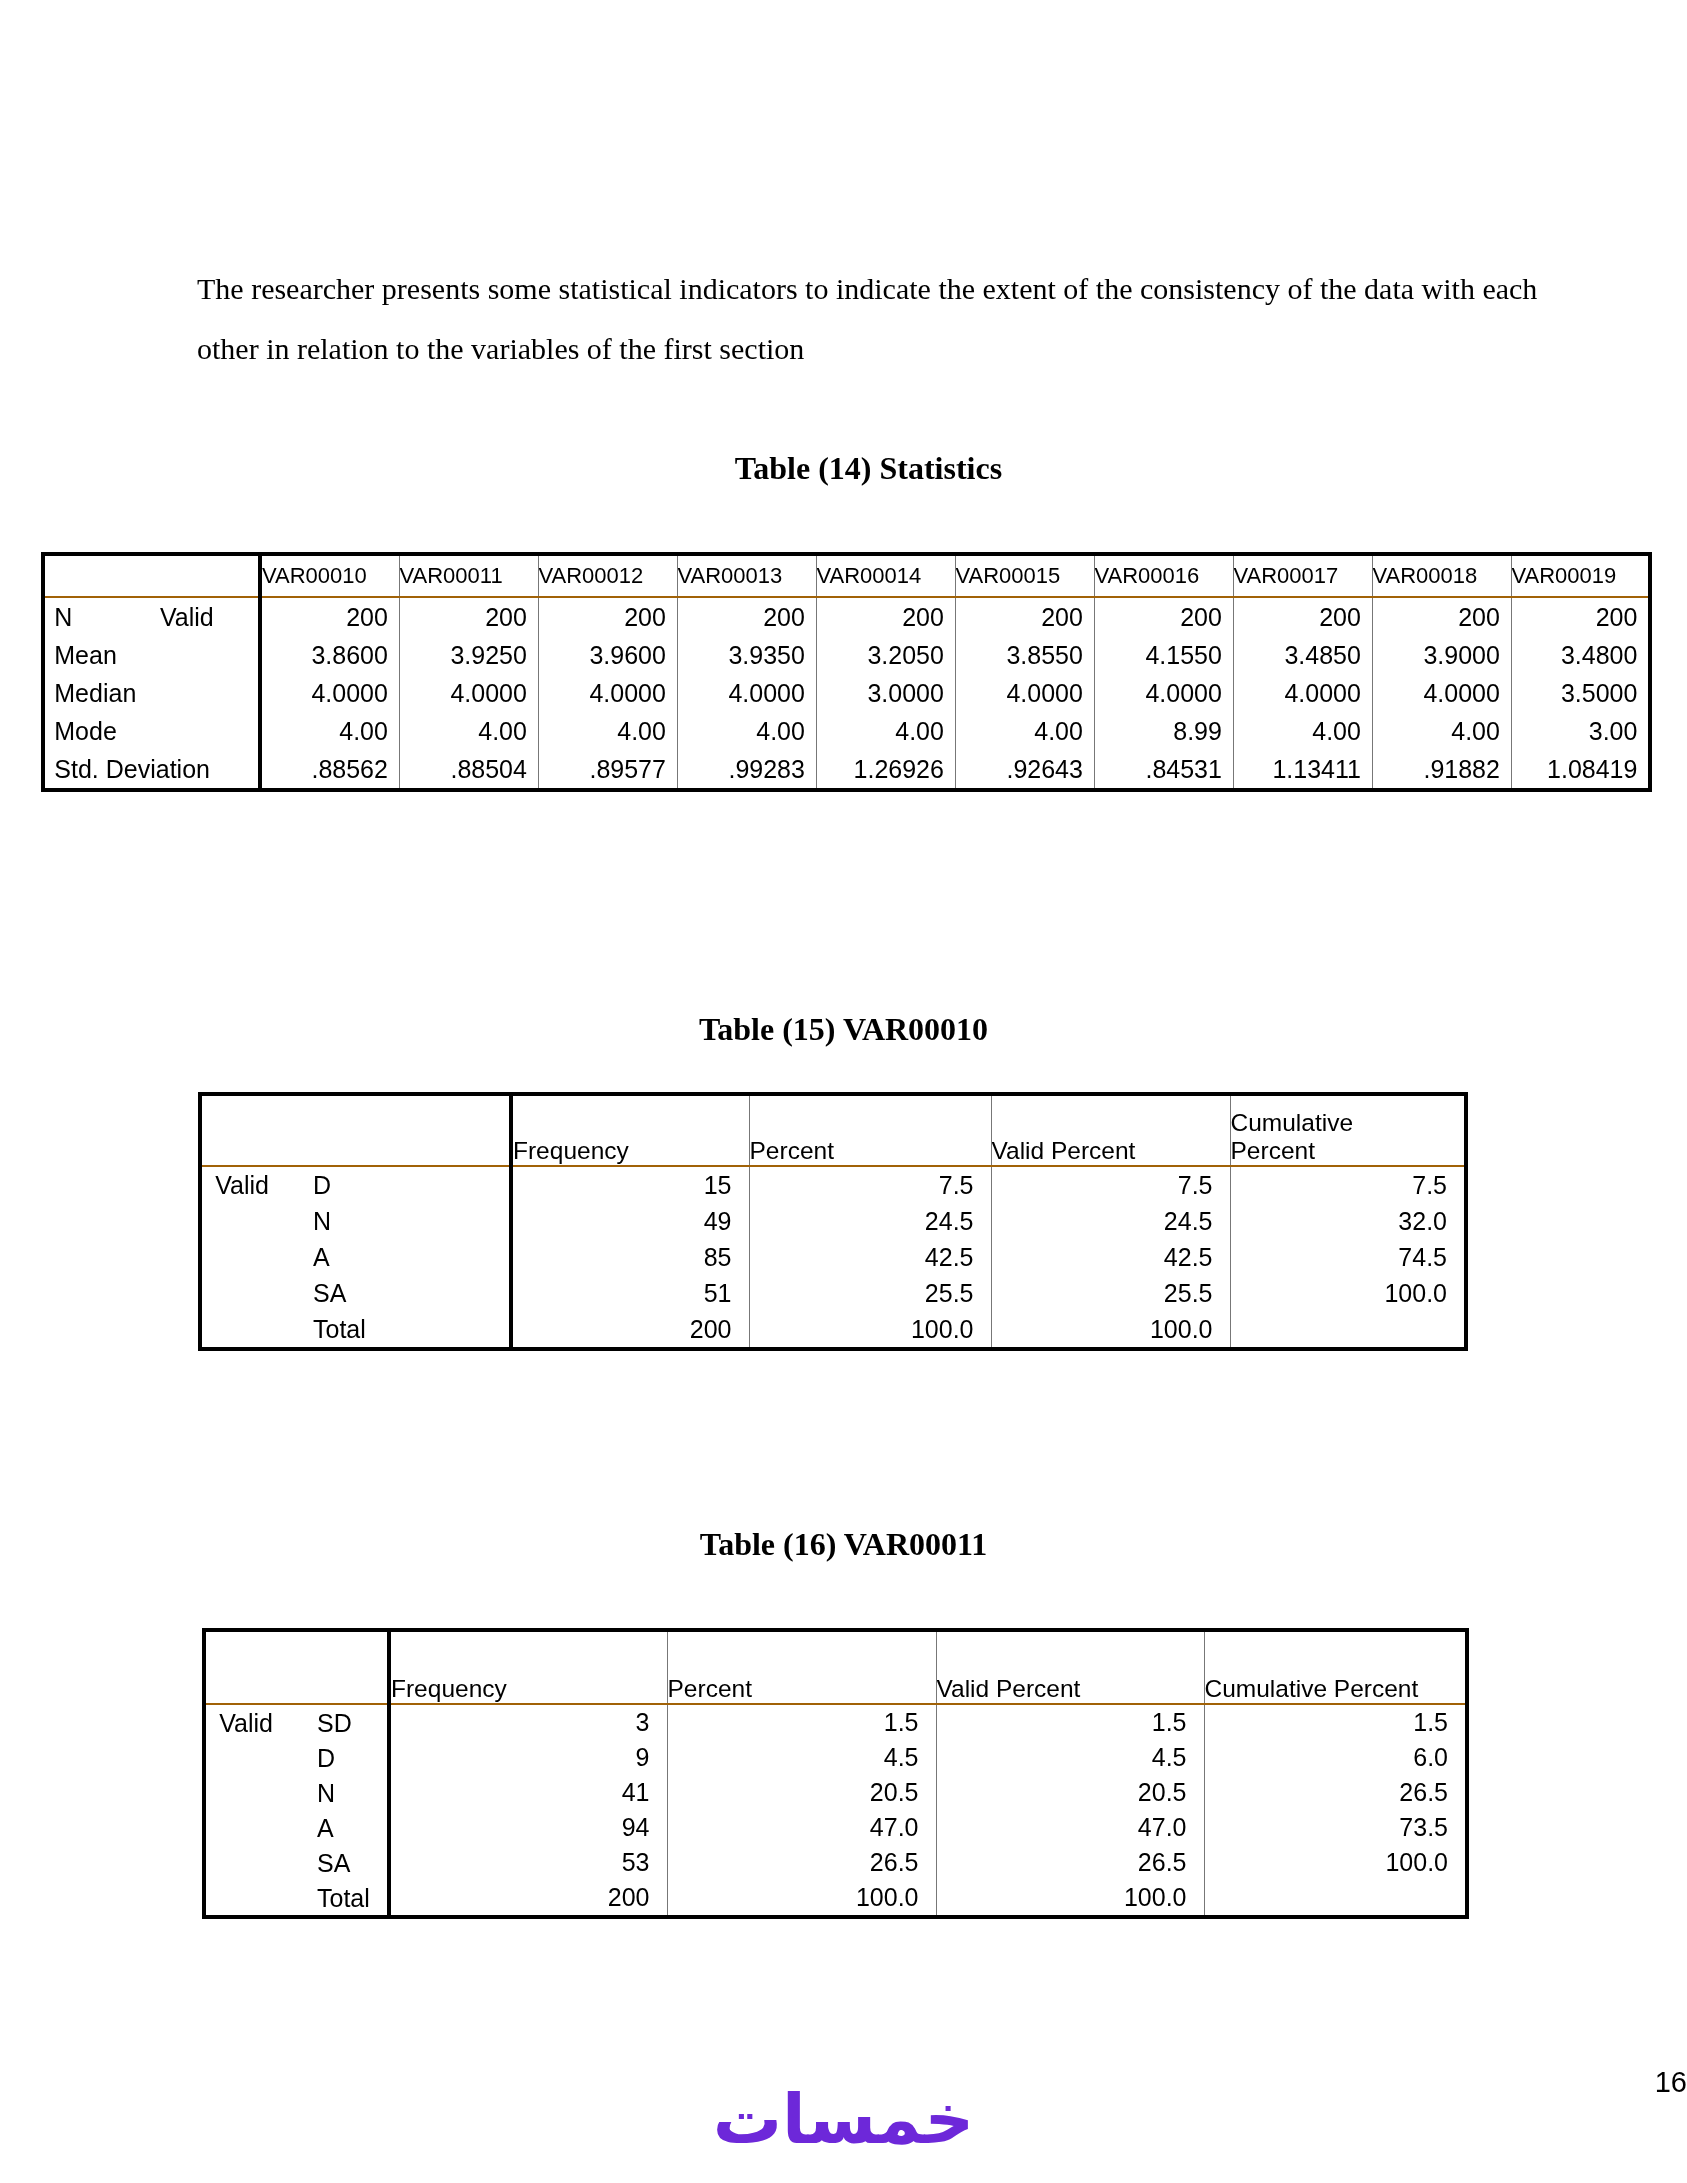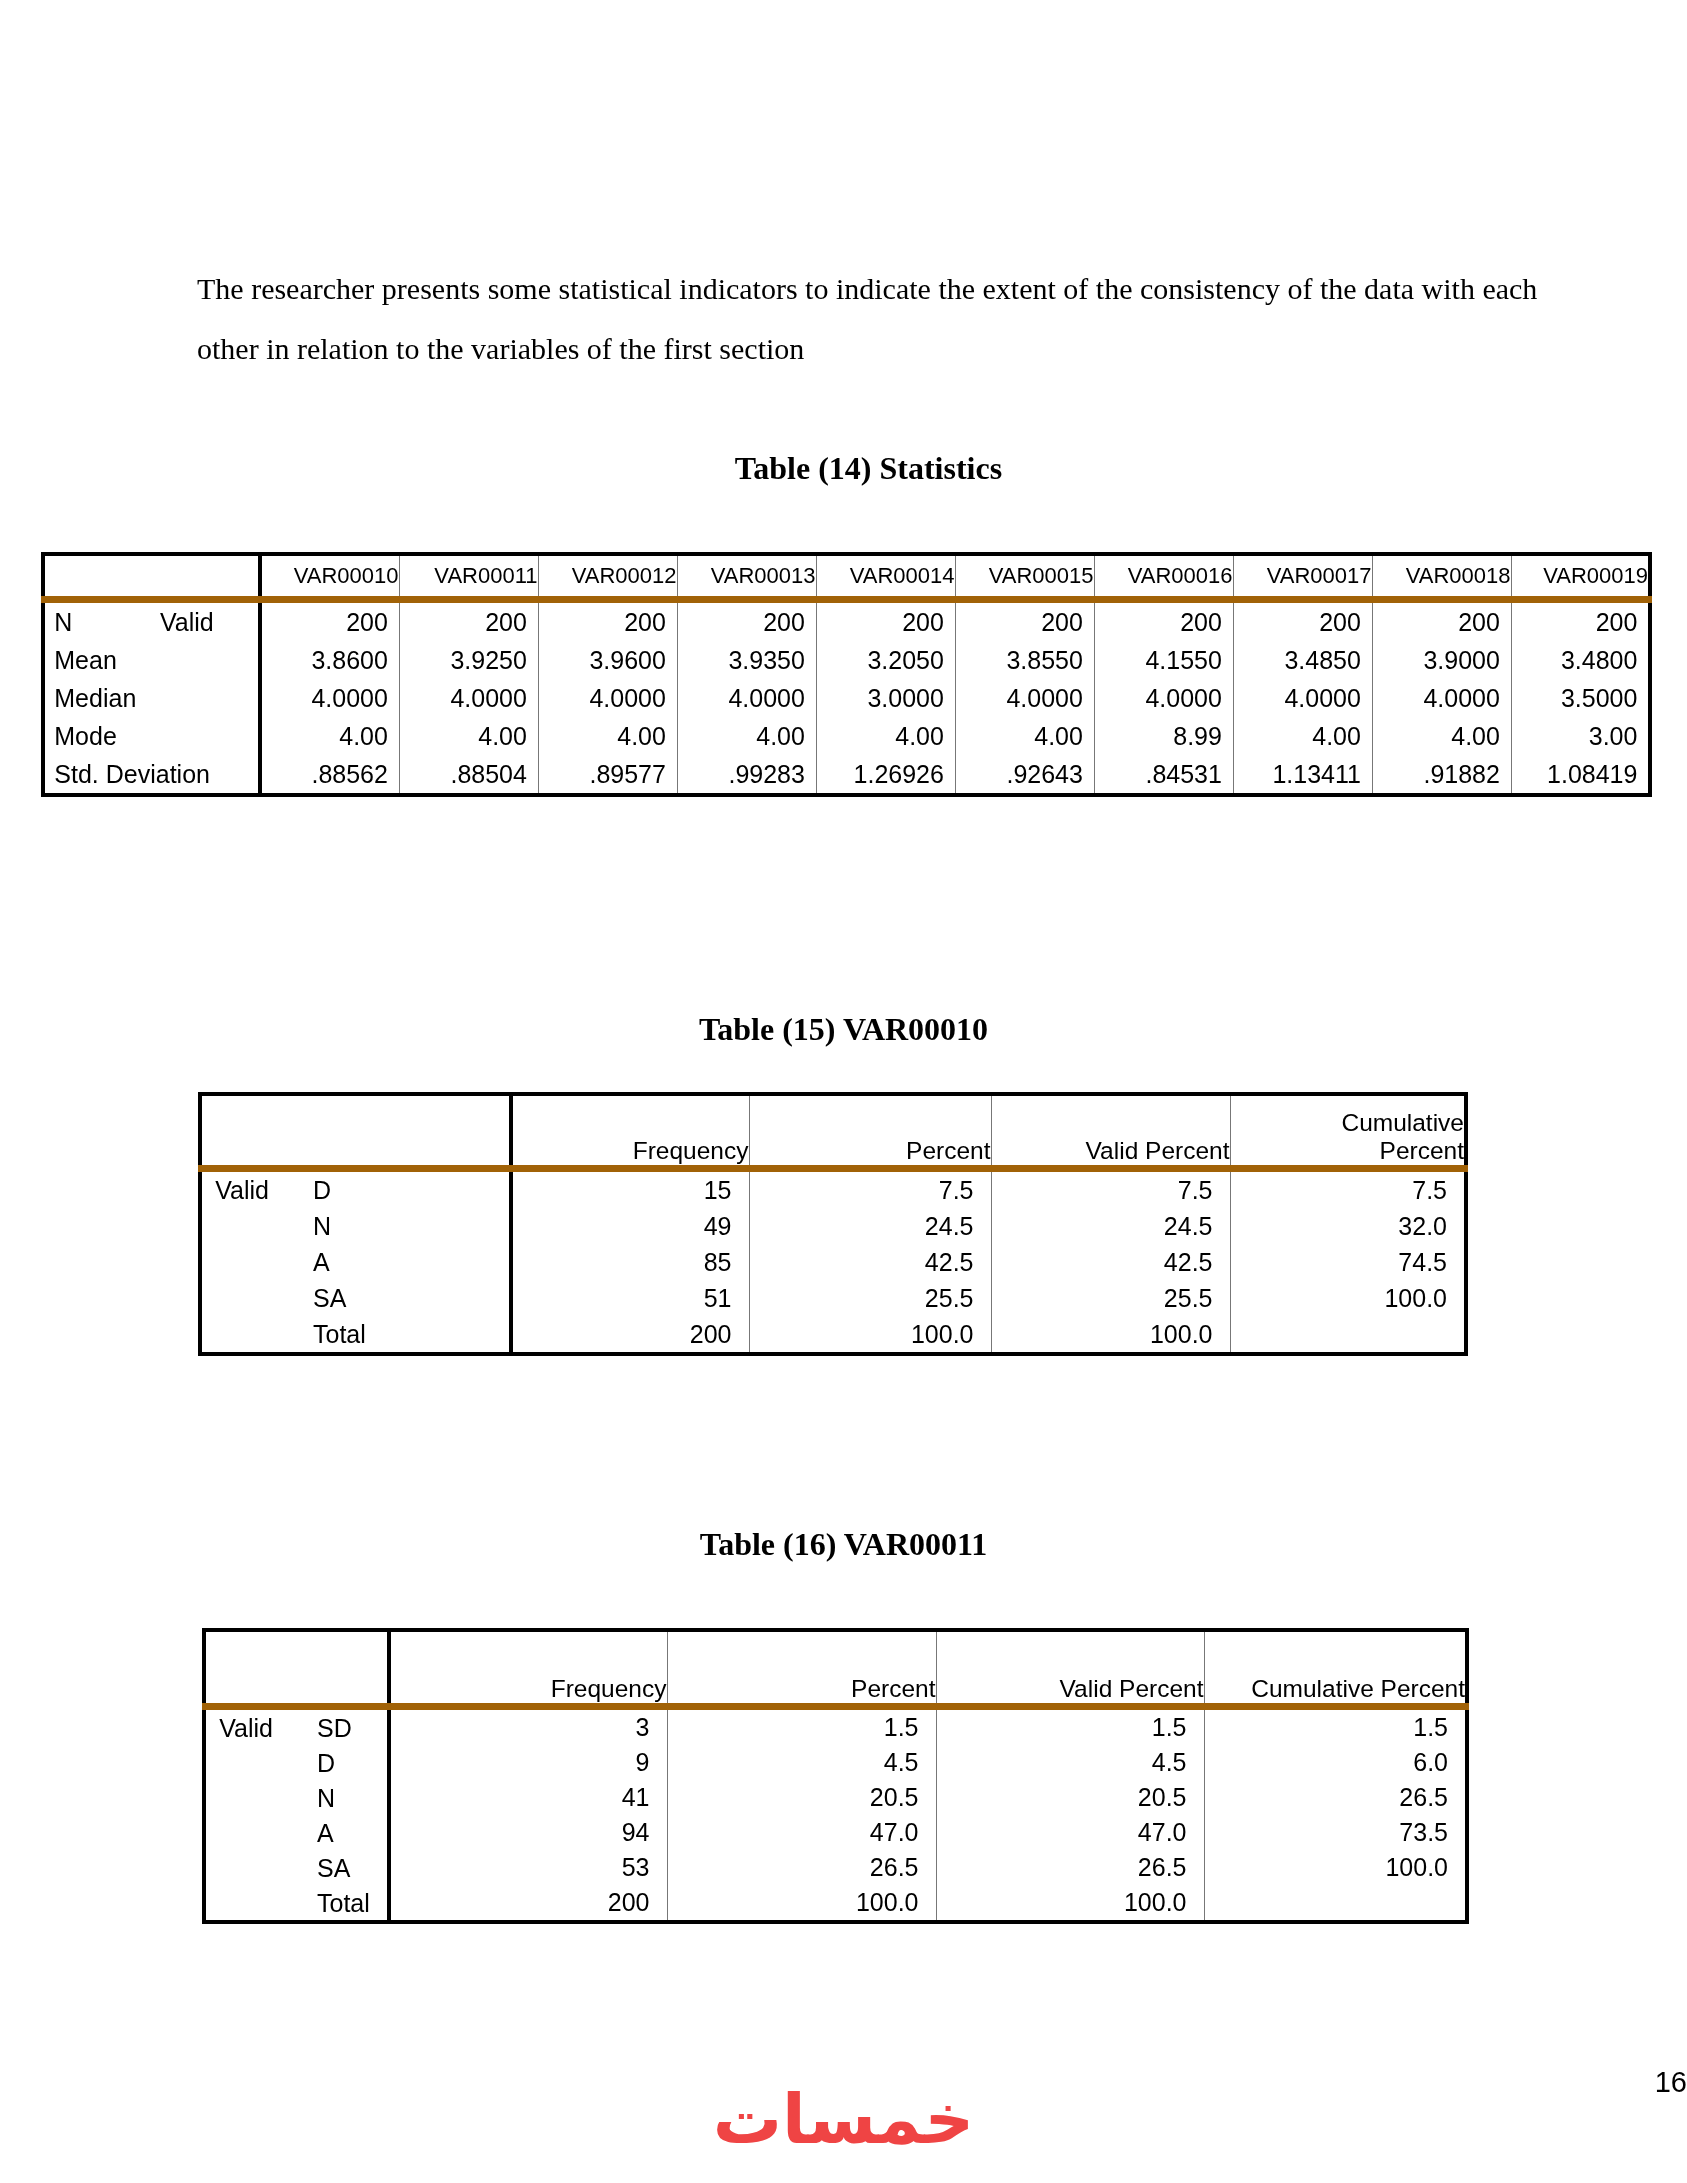--- a/index.html
+++ b/index.html
@@ -48,22 +48,22 @@
   }
   table.spss th, table.spss td { padding: 0; overflow: hidden; }
 
   .t14 { left: 41px;  top: 552px;  width: 1605px; }
   .t15 { left: 198px; top: 1092px; width: 1266px; }
   .t16 { left: 202px; top: 1628px; width: 1262px; }
 
   
   table.spss th {
     font-weight: normal;
-    text-align: right;
-    border-bottom: 7px solid #a16207;
+    text-align: left;
+    border-bottom: 2px solid #a16207;
     white-space: pre-line;
   }
   .t14 th { height: 40px; font-size: 22px; vertical-align: middle; }
   .t15 th { height: 69px; font-size: 24.5px; vertical-align: bottom; padding-bottom: 9.3px; }
   .t16 th { height: 71px; font-size: 24.5px; vertical-align: bottom; padding-bottom: 9.3px; }
   table.spss th.colhead { border-left: 1.3px solid #777; }
   table.spss th.corner  { border-right: 4px solid #000; }
 
   
   table.spss td.num {
@@ -105,21 +105,21 @@
   .watermark {
     position: absolute;
     left: 0;
     top: 2079px;
     width: 1687px;
     text-align: center;
     direction: rtl;
     font-family: "DejaVu Sans", sans-serif;
     font-size: 69px;
     font-weight: bold;
-    color: #ef4444;
+    color: #6d28d9;
     letter-spacing: 1.3px;
   }
 </style>
 </head>
 <body>
 
 <div class="page">
 
   <p class="intro">The researcher presents some statistical indicators to indicate the extent of the consistency of the data with each other in relation to the variables of the first section</p>
 

